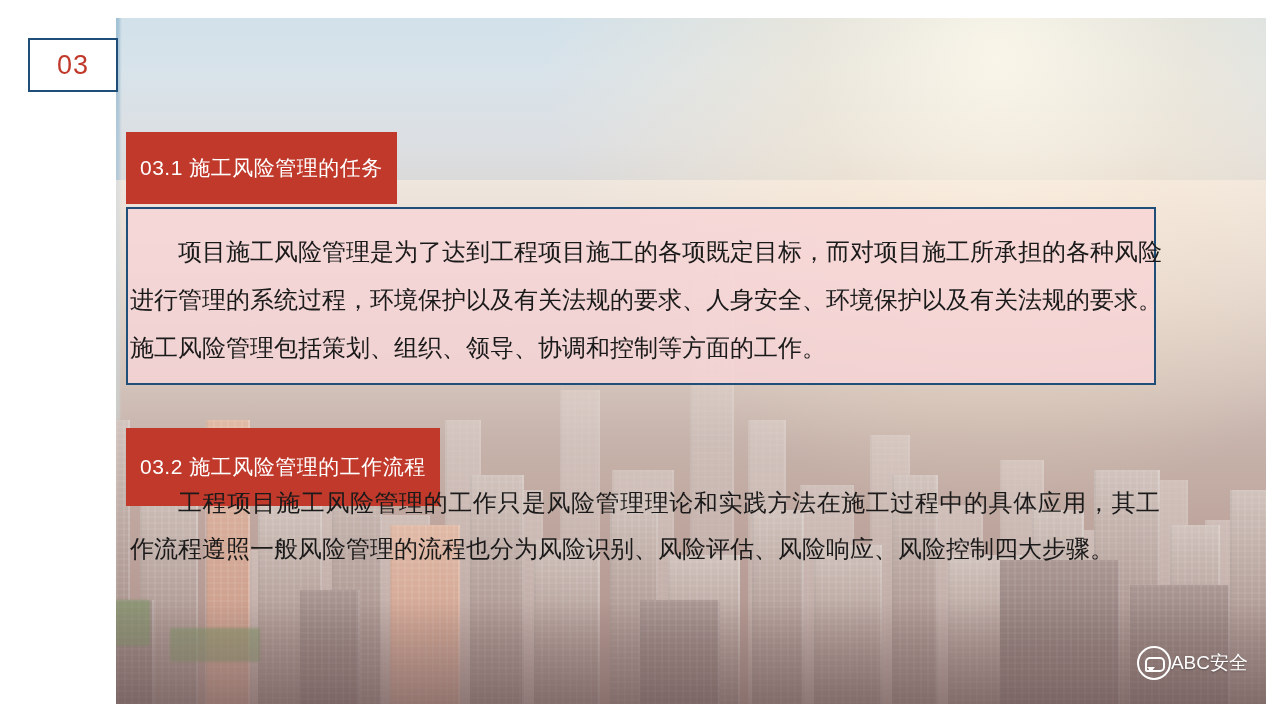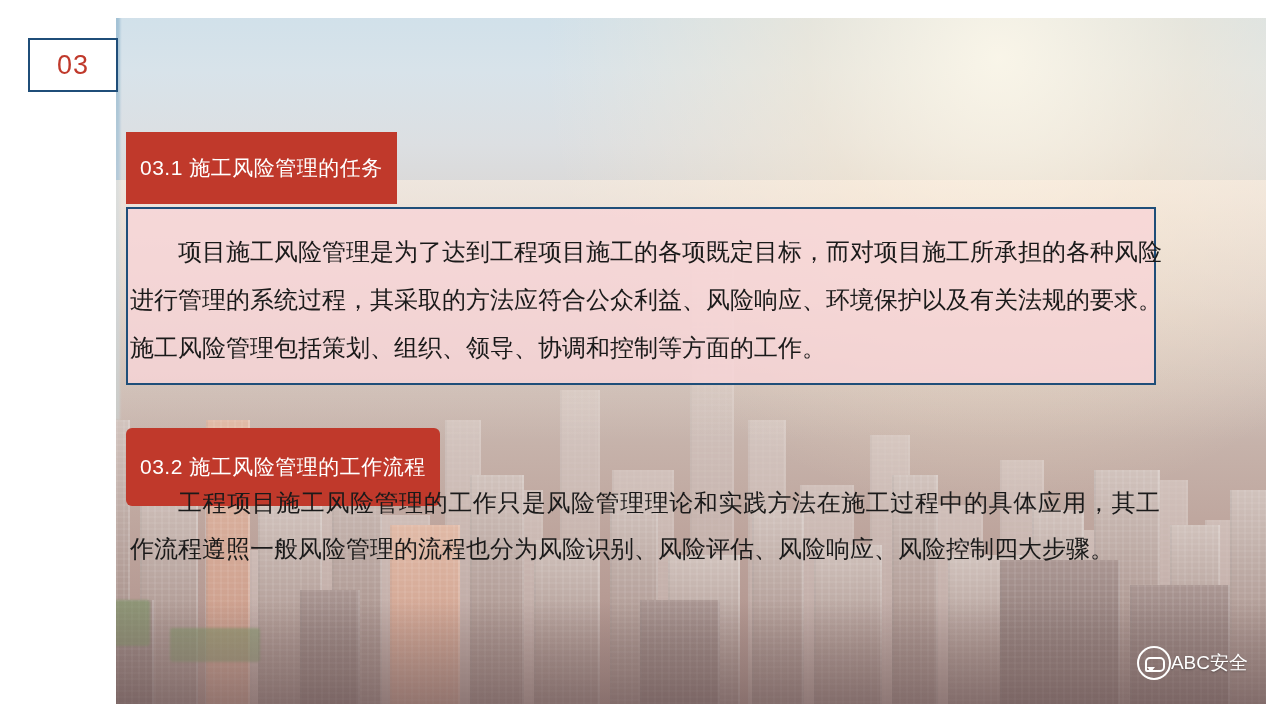--- a/index.html
+++ b/index.html
@@ -160,21 +160,21 @@
     position: absolute;
     background: #c0392b;
     color: #ffffff;
     font-size: 21px;
     display: flex;
     align-items: center;
     padding: 16px 14px;
     letter-spacing: .5px;
   }
   .chip-1 { left: 126px; top: 132px; height: 40px; }
-  .chip-2 { left: 126px; top: 428px; height: 46px; border-radius: 6px; }
+  .chip-2 { left: 126px; top: 428px; height: 46px; }
 
   
   .para-box {
     position: absolute;
     left: 126px; top: 207px;
     width: 1030px;
     height: 178px;
     border: 2px solid #1f4e79;
     background: rgba(247, 213, 215, 0.80);
     box-sizing: border-box;
@@ -308,21 +308,21 @@
   <div class="white-panel"></div>
 
   <div class="num-box">
     <span>03</span>
   </div>
 
   <div class="chip chip-1">
     <span>03.1 施工风险管理的任务</span>
   </div>
   <div class="para-box"></div>
-  <div class="para-text">项目施工风险管理是为了达到工程项目施工的各项既定目标，而对项目施工所承担的各种风险进行管理的系统过程，其采取的方法应符合公众利益、风险响应、环境保护以及有关法规的要求。施工风险管理包括策划、组织、领导、协调和控制等方面的工作。</div>
+  <div class="para-text">项目施工风险管理是为了达到工程项目施工的各项既定目标，而对项目施工所承担的各种风险进行管理的系统过程，环境保护以及有关法规的要求、人身安全、环境保护以及有关法规的要求。施工风险管理包括策划、组织、领导、协调和控制等方面的工作。</div>
 
   <div class="chip chip-2">
     <span>03.2 施工风险管理的工作流程</span>
   </div>
   <div class="para-text-2">工程项目施工风险管理的工作只是风险管理理论和实践方法在施工过程中的具体应用，其工作流程遵照一般风险管理的流程也分为风险识别、风险评估、风险响应、风险控制四大步骤。</div>
 
   <div class="badge">
     <span class="badge-ico"></span>
     <span>ABC安全</span>
   </div>

